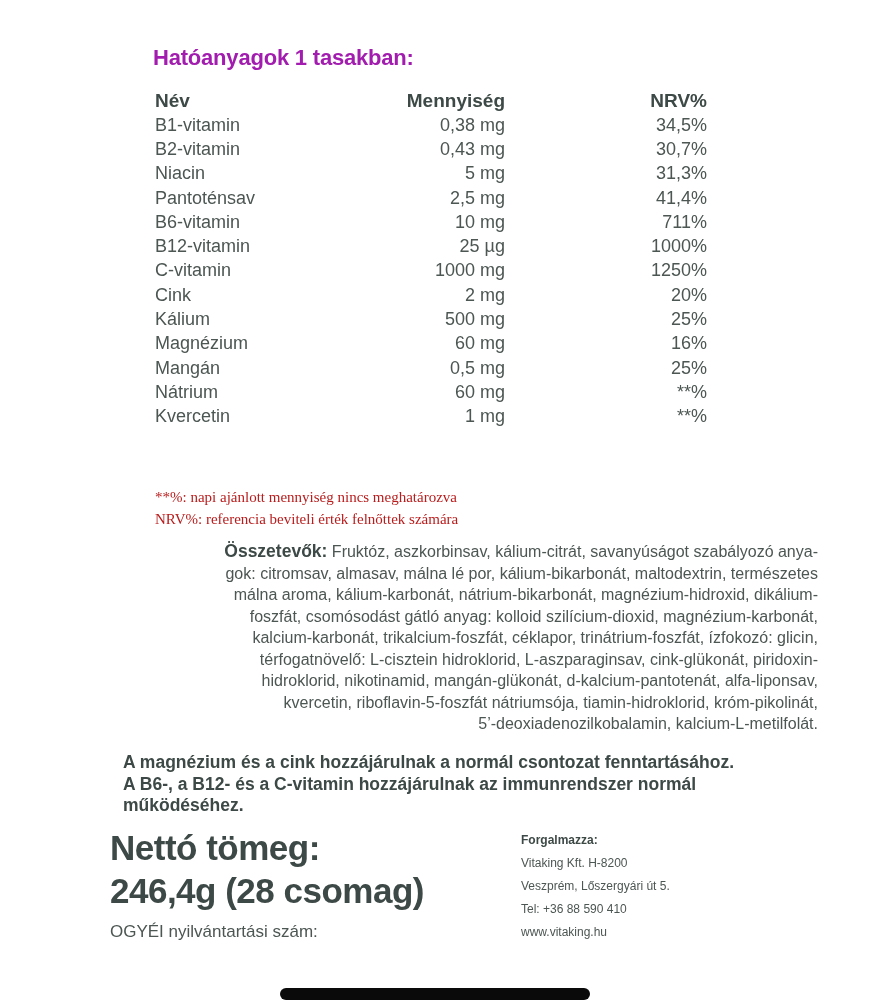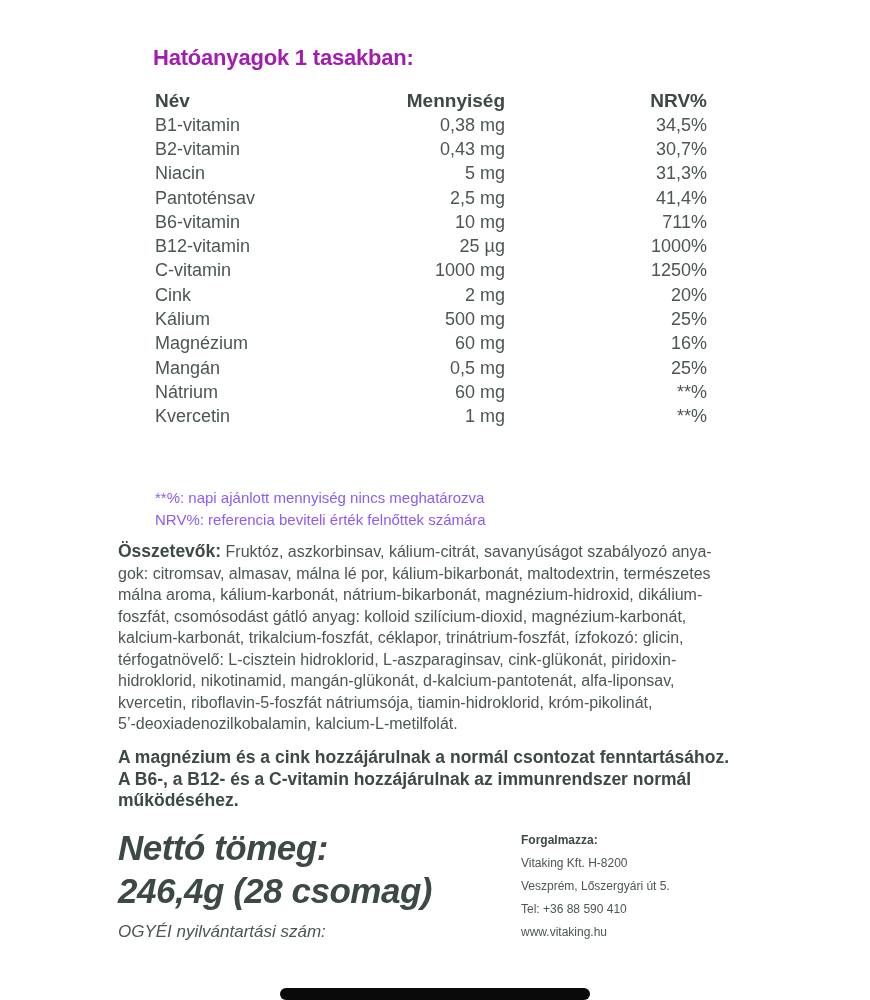--- a/index.html
+++ b/index.html
@@ -20,33 +20,33 @@
     padding:0;height:25px;vertical-align:middle;
   }
   .nutrition-table td{
     font-size:18px;color:#4c5653;padding:0;height:24.3px;vertical-align:middle;
   }
   .nutrition-table .c1{width:200px;}
   .nutrition-table .c2{width:150px;text-align:right;}
   .nutrition-table .c3{width:202px;text-align:right;}
   .footnotes{
     position:absolute;left:155px;top:487px;
-    font-size:15px;line-height:21.5px;white-space:pre-line;color:#8b5cf6;
+    font-size:15px;line-height:21.5px;white-space:pre-line;color:#b91c1c;font-family:Liberation Serif, serif;
   }
   .ingredients{
     position:absolute;left:118px;top:541px;width:700px;margin:0;
-    font-size:16px;line-height:21.5px;color:#4c5653;
+    font-size:16px;line-height:21.5px;color:#4c5653;text-align:right;
   }
   .ingredients strong{color:#3d4946;font-size:17.5px;}
   .pre-lines{white-space:pre-line;}
   .claims{
-    position:absolute;left:118px;top:747px;width:700px;margin:0;
+    position:absolute;left:118px;top:747px;width:700px;margin:5px;
     font-size:17.5px;font-weight:700;line-height:21.7px;color:#3d4946;white-space:pre-line;
   }
-  .net-weight-block{position:absolute;left:118px;top:827px;font-style:italic;}
+  .net-weight-block{position:absolute;left:110px;top:827px;}
   .net-weight-label{font-size:35px;font-weight:700;color:#3d4946;line-height:42px;letter-spacing:-0.5px;}
   .net-weight-value{font-size:35px;font-weight:700;color:#3d4946;line-height:44px;letter-spacing:-0.5px;}
   .registration-label{font-size:17px;color:#4c5653;margin-top:9px;}
   .distributor-block{position:absolute;left:521px;top:829px;font-size:12px;line-height:23px;color:#4c5653;}
   .distributor-label{font-weight:700;color:#3d4946;}
   .home-bar{
     position:absolute;left:50%;transform:translateX(-50%);bottom:0;
     width:310px;height:12px;border-radius:7px;background:#0a0a0a;
   }
 </style>

